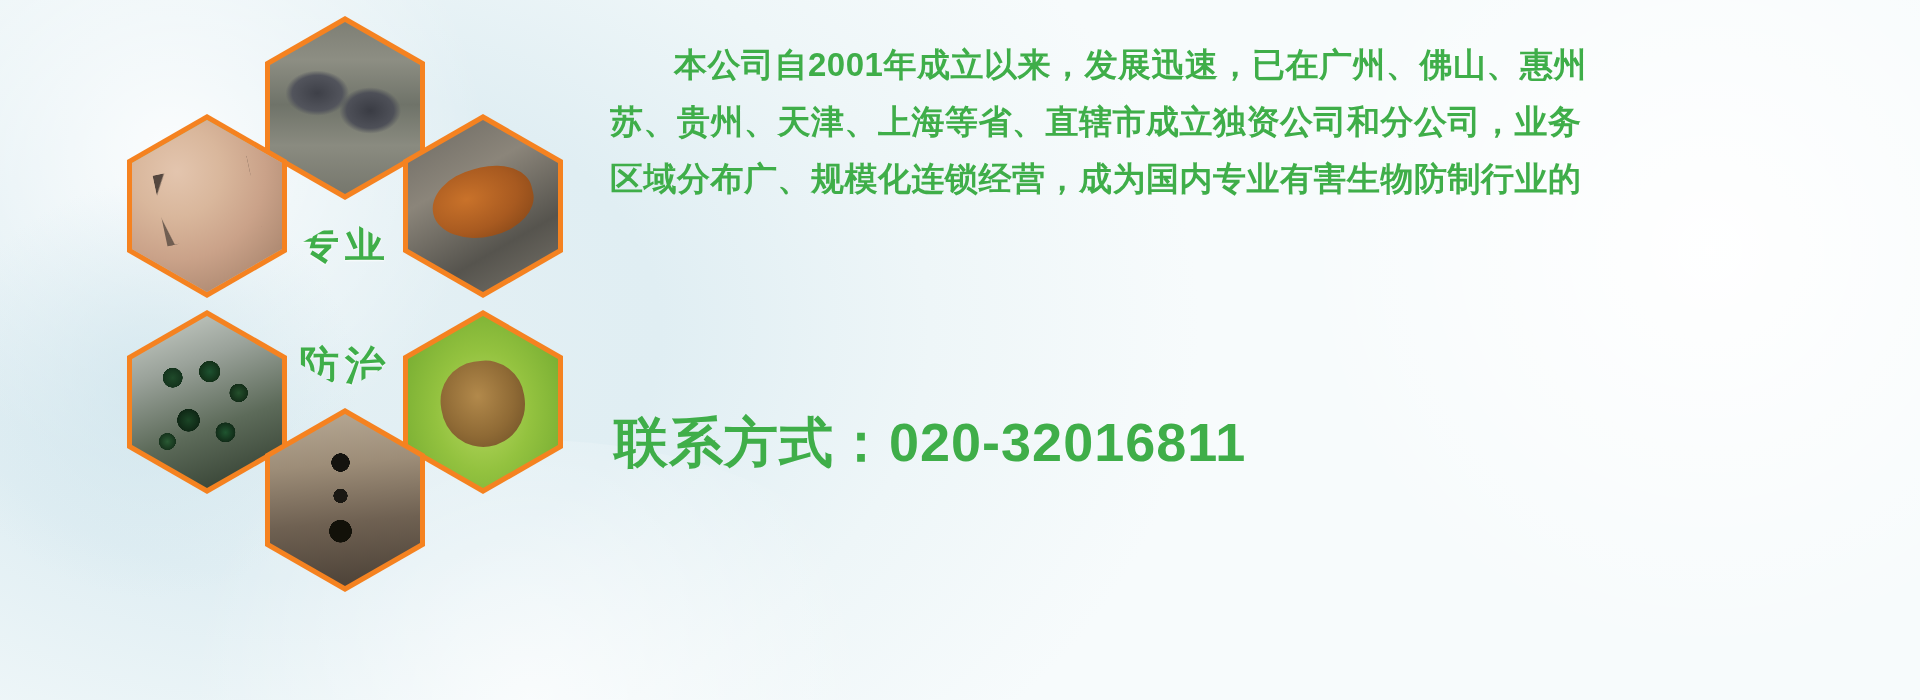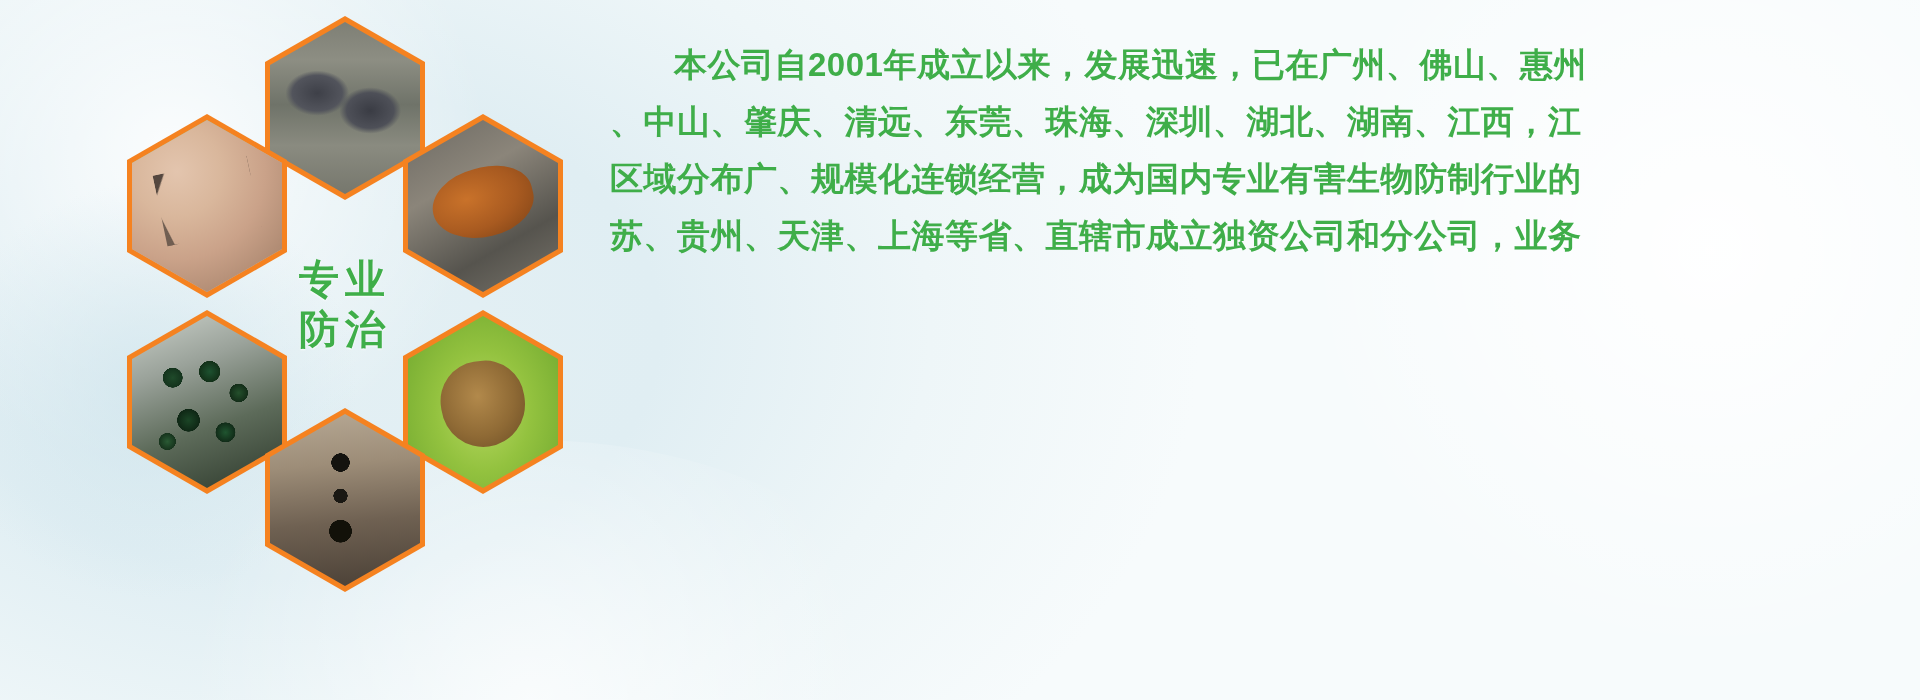--- a/index.html
+++ b/index.html
@@ -165,21 +165,21 @@
     </div>
 
     <div class="hex hex-right">
       <div class="inner">
         <div class="art art-roach"></div>
       </div>
     </div>
 
     <div class="hex hex-center">
       <div class="inner">
-        <div class="hex-label" style="display:flex;flex-direction:column;align-items:center;justify-content:center;height:100%;">
+        <div class="hex-label" style="display:flex;flex-direction:column;align-items:center;justify-content:space-between;height:100%;">
           <div>专业</div>
           <div>防治</div>
         </div>
       </div>
     </div>
 
     <div class="hex hex-lowleft">
       <div class="inner">
         <div class="art art-flies"></div>
       </div>
@@ -196,23 +196,23 @@
         <div class="art art-ant"></div>
       </div>
     </div>
 
   </div>
 
   <div class="content">
 
     <div class="intro">
       <div class="p-line first">本公司自2001年成立以来，发展迅速，已在广州、佛山、惠州</div>
-      <div class="p-line">、中山、肇庆、清远、东莞、珠海、深圳、湖北、湖南、江西，江</div>
+      <div class="p-line">苏、贵州、天津、上海等省、直辖市成立独资公司和分公司，业务</div>
       <div class="p-line">区域分布广、规模化连锁经营，成为国内专业有害生物防制行业的</div>
-      <div class="p-line">苏、贵州、天津、上海等省、直辖市成立独资公司和分公司，业务</div>
     </div>
 
     <div class="contact">
+      <div class="row">联系方式：020-32016811</div>
     </div>
 
   </div>
 
 </div>
 
 </body></html>

